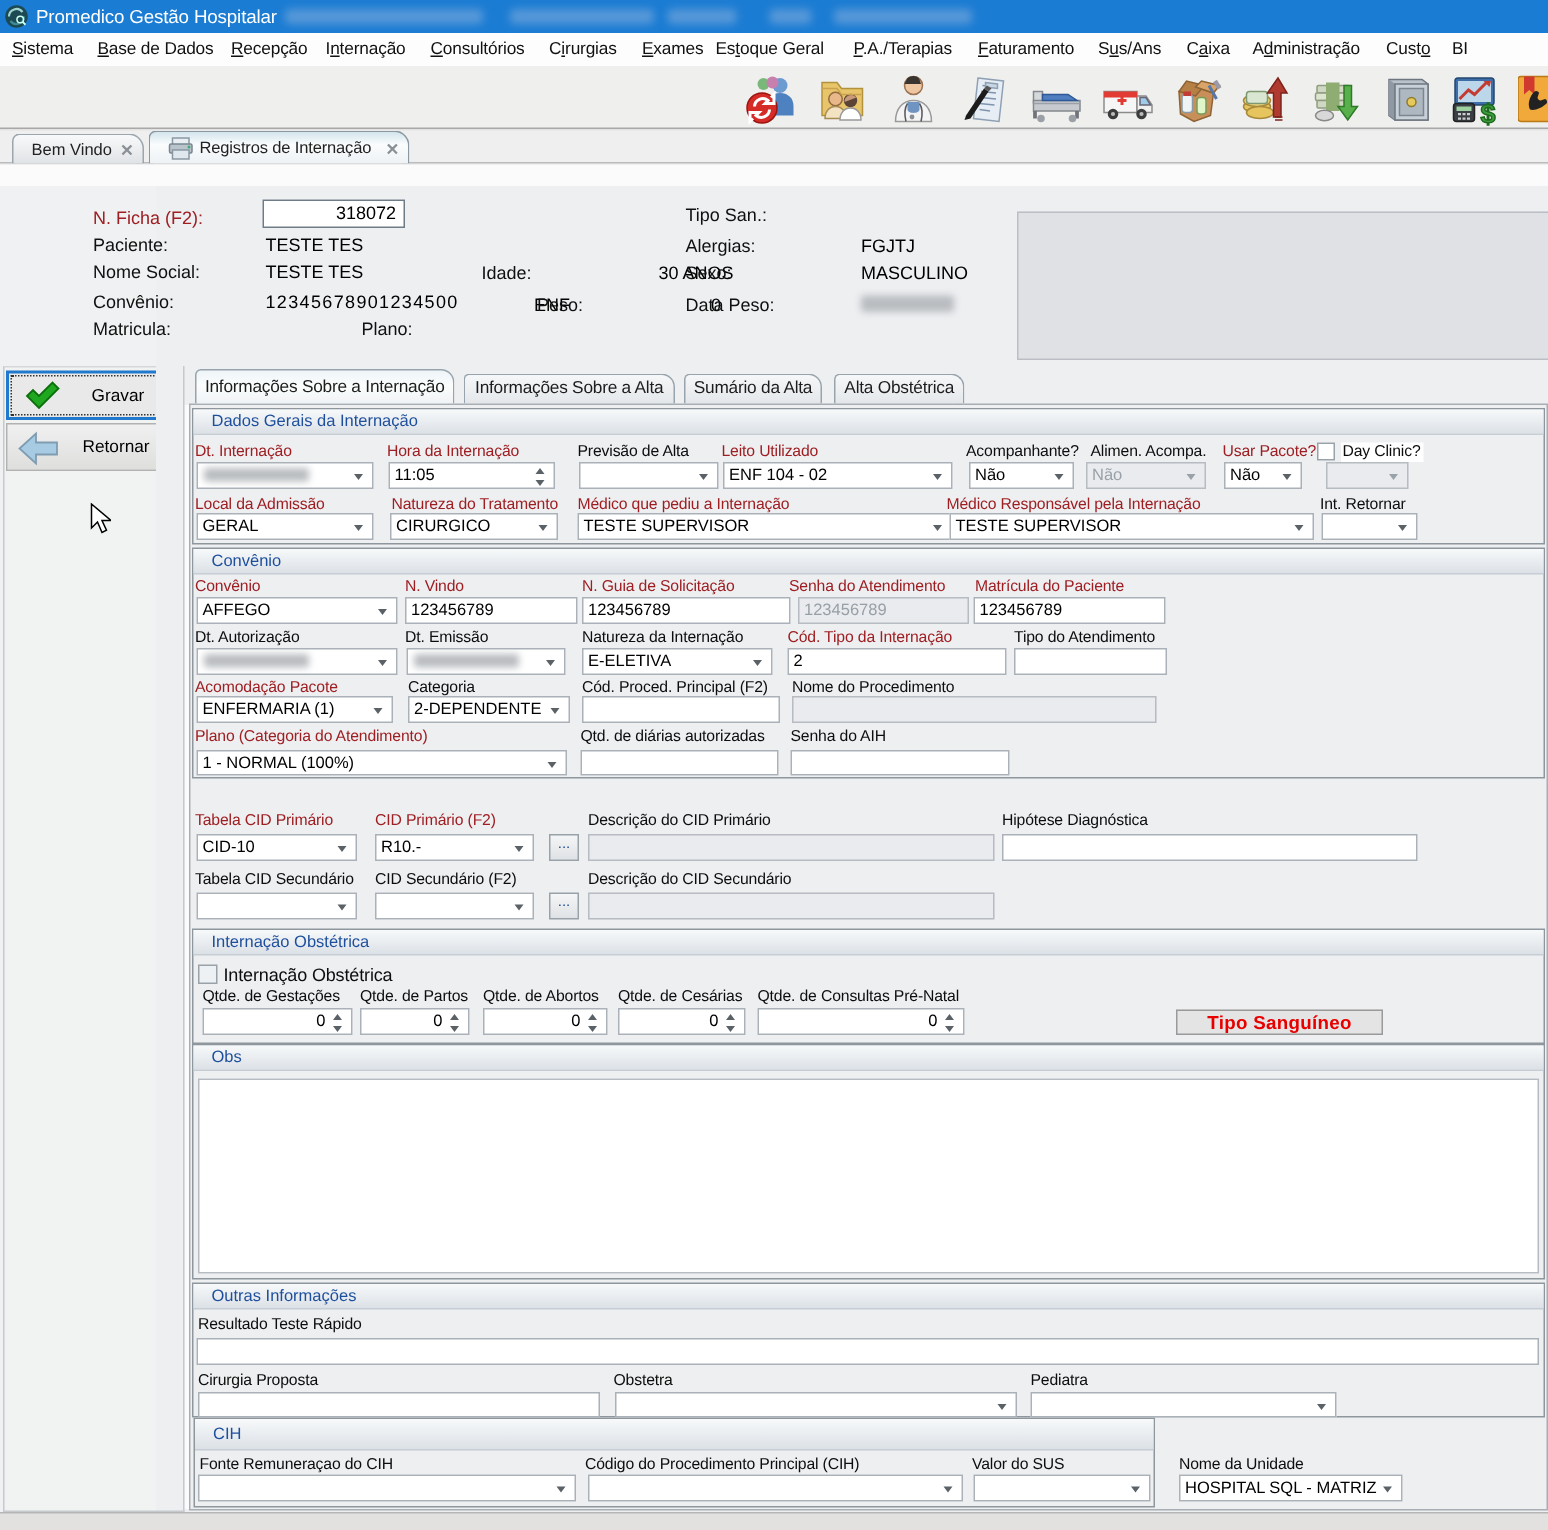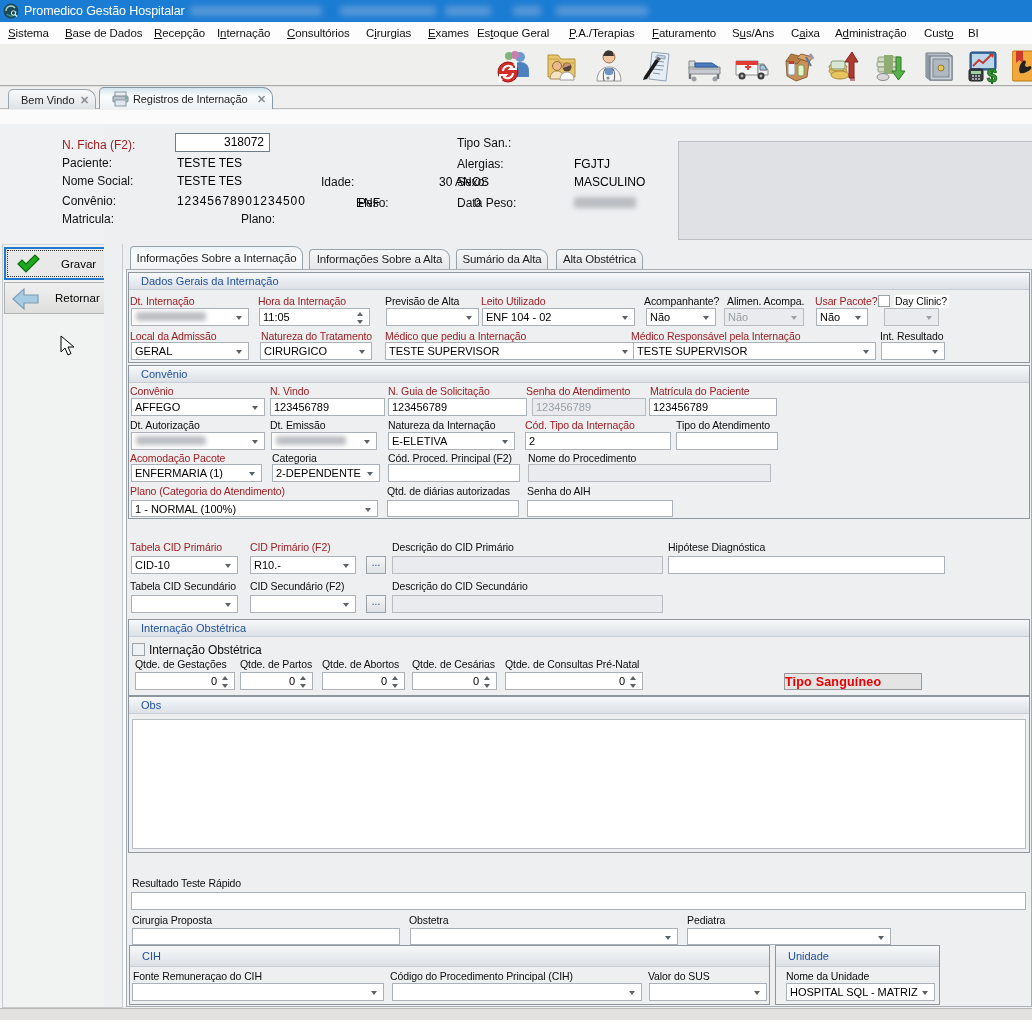--- a/index.html
+++ b/index.html
@@ -284,21 +284,21 @@
       <div class="inp" style="left:518px;top:38px;width:70px;height:18px">Não<i class="arr"></i></div>
       <div class="inp dis" style="left:596px;top:38px;width:80px;height:18px">Não<i class="arr"></i></div>
       <div class="inp" style="left:688px;top:38px;width:52px;height:18px">Não<i class="arr"></i></div>
       <div class="inp dis" style="left:756px;top:38px;width:55px;height:18px">
           <i class="arr"></i>
         </div>
       <span class="lr" style="left:2px;top:60px">Local da Admissão</span>
       <span class="lr" style="left:133px;top:60px">Natureza do Tratamento</span>
       <span class="lr" style="left:257px;top:60px">Médico que pediu a Internação</span>
       <span class="lr" style="left:503px;top:60px">Médico Responsável pela Internação</span>
-      <span class="lb" style="left:752px;top:60px">Int. Resultado</span>
+      <span class="lb" style="left:752px;top:60px">Int. Retornar</span>
       <div class="inp" style="left:3px;top:72px;width:118px;height:18px">GERAL<i class="arr"></i></div>
       <div class="inp" style="left:132px;top:72px;width:112px;height:18px">CIRURGICO<i class="arr"></i></div>
       <div class="inp" style="left:257px;top:72px;width:250px;height:18px">TESTE SUPERVISOR<i class="arr"></i></div>
       <div class="inp" style="left:505px;top:72px;width:243px;height:18px">TESTE SUPERVISOR<i class="arr"></i></div>
       <div class="inp" style="left:753px;top:72px;width:64px;height:18px">
           <i class="arr"></i>
         </div>
       <div class="grp" style="left:0px;top:95px;width:902px;height:154px">
           <div class="band" style="padding-left:12px">Convênio</div>
         </div>
@@ -370,25 +370,28 @@
       <span class="lb" style="left:7px;top:388px">Qtde. de Gestações</span>
       <span class="lb" style="left:112px;top:388px">Qtde. de Partos</span>
       <span class="lb" style="left:194px;top:388px">Qtde. de Abortos</span>
       <span class="lb" style="left:284px;top:388px">Qtde. de Cesárias</span>
       <span class="lb" style="left:377px;top:388px">Qtde. de Consultas Pré-Natal</span>
       <div class="inp rnum" style="left:7px;top:402px;width:100px;height:18px">0<i class="spn"></i></div>
       <div class="inp rnum" style="left:112px;top:402px;width:73px;height:18px">0<i class="spn"></i></div>
       <div class="inp rnum" style="left:194px;top:402px;width:83px;height:18px">0<i class="spn"></i></div>
       <div class="inp rnum" style="left:284px;top:402px;width:85px;height:18px">0<i class="spn"></i></div>
       <div class="inp rnum" style="left:377px;top:402px;width:138px;height:18px">0<i class="spn"></i></div>
-      <div class="ab" style="left:656px;top:403px;width:138px;height:17px;background:#e4e4e4;border:1px solid #9a9a9a;color:#e80000;font-weight:bold;font-size:12.5px;text-align:left;line-height:16px;letter-spacing:0.2px">Tipo Sanguíneo</div>
+      <div class="ab" style="left:656px;top:403px;width:138px;height:17px;background:#e4e4e4;border:1px solid #9a9a9a;color:#e80000;font-weight:bold;font-size:12.5px;text-align:center;line-height:16px;letter-spacing:0.2px">Tipo Sanguíneo</div>
       <div class="grp" style="left:0px;top:426px;width:902px;height:157px">
           <div class="band" style="padding-left:12px">Obs</div>
         </div>
       <div class="ab" style="left:4px;top:449px;width:894px;height:130px;background:#fff;border:1px solid #b6bcc2"></div>
+      <div class="grp" style="left:0px;top:585px;width:902px;height:90px">
+          <div class="band" style="padding-left:12px">Outras Informações</div>
+        </div>
       <span class="lb" style="left:4px;top:607px">Resultado Teste Rápido</span>
       <div class="inp" style="left:3px;top:622px;width:895px;height:18px"></div>
       <span class="lb" style="left:4px;top:644px">Cirurgia Proposta</span>
       <span class="lb" style="left:281px;top:644px">Obstetra</span>
       <span class="lb" style="left:559px;top:644px">Pediatra</span>
       <div class="inp" style="left:4px;top:658px;width:268px;height:17px"></div>
       <div class="inp" style="left:282px;top:658px;width:268px;height:17px">
           <i class="arr"></i>
         </div>
       <div class="inp" style="left:559px;top:658px;width:204px;height:17px">
@@ -401,23 +404,20 @@
       <span class="lb" style="left:262px;top:700px">Código do Procedimento Principal (CIH)</span>
       <span class="lb" style="left:520px;top:700px">Valor do SUS</span>
       <div class="inp" style="left:4px;top:713px;width:252px;height:18px">
           <i class="arr"></i>
         </div>
       <div class="inp" style="left:264px;top:713px;width:250px;height:18px">
           <i class="arr"></i>
         </div>
       <div class="inp" style="left:521px;top:713px;width:118px;height:18px">
           <i class="arr"></i>
-        </div>
-      <div class="grp" style="left:647px;top:675px;width:165px;height:60px">
-          <div class="band" style="padding-left:12px;height:21px;line-height:21px">Unidade</div>
         </div>
       <span class="lb" style="left:658px;top:700px">Nome da Unidade</span>
       <div class="inp" style="left:658px;top:713px;width:149px;height:18px">HOSPITAL SQL - MATRIZ<i class="arr"></i></div>
     </div>
   </div>
   <div class="ab" style="left:122px;top:134px;width:1px;height:764px;background:#c6cacc"></div>
   <div class="ab" style="left:104px;top:897px;width:19px;height:1px;background:#c6cacc"></div>
 </div>
 <div id="bottomstrip" class="ab"></div>
 

